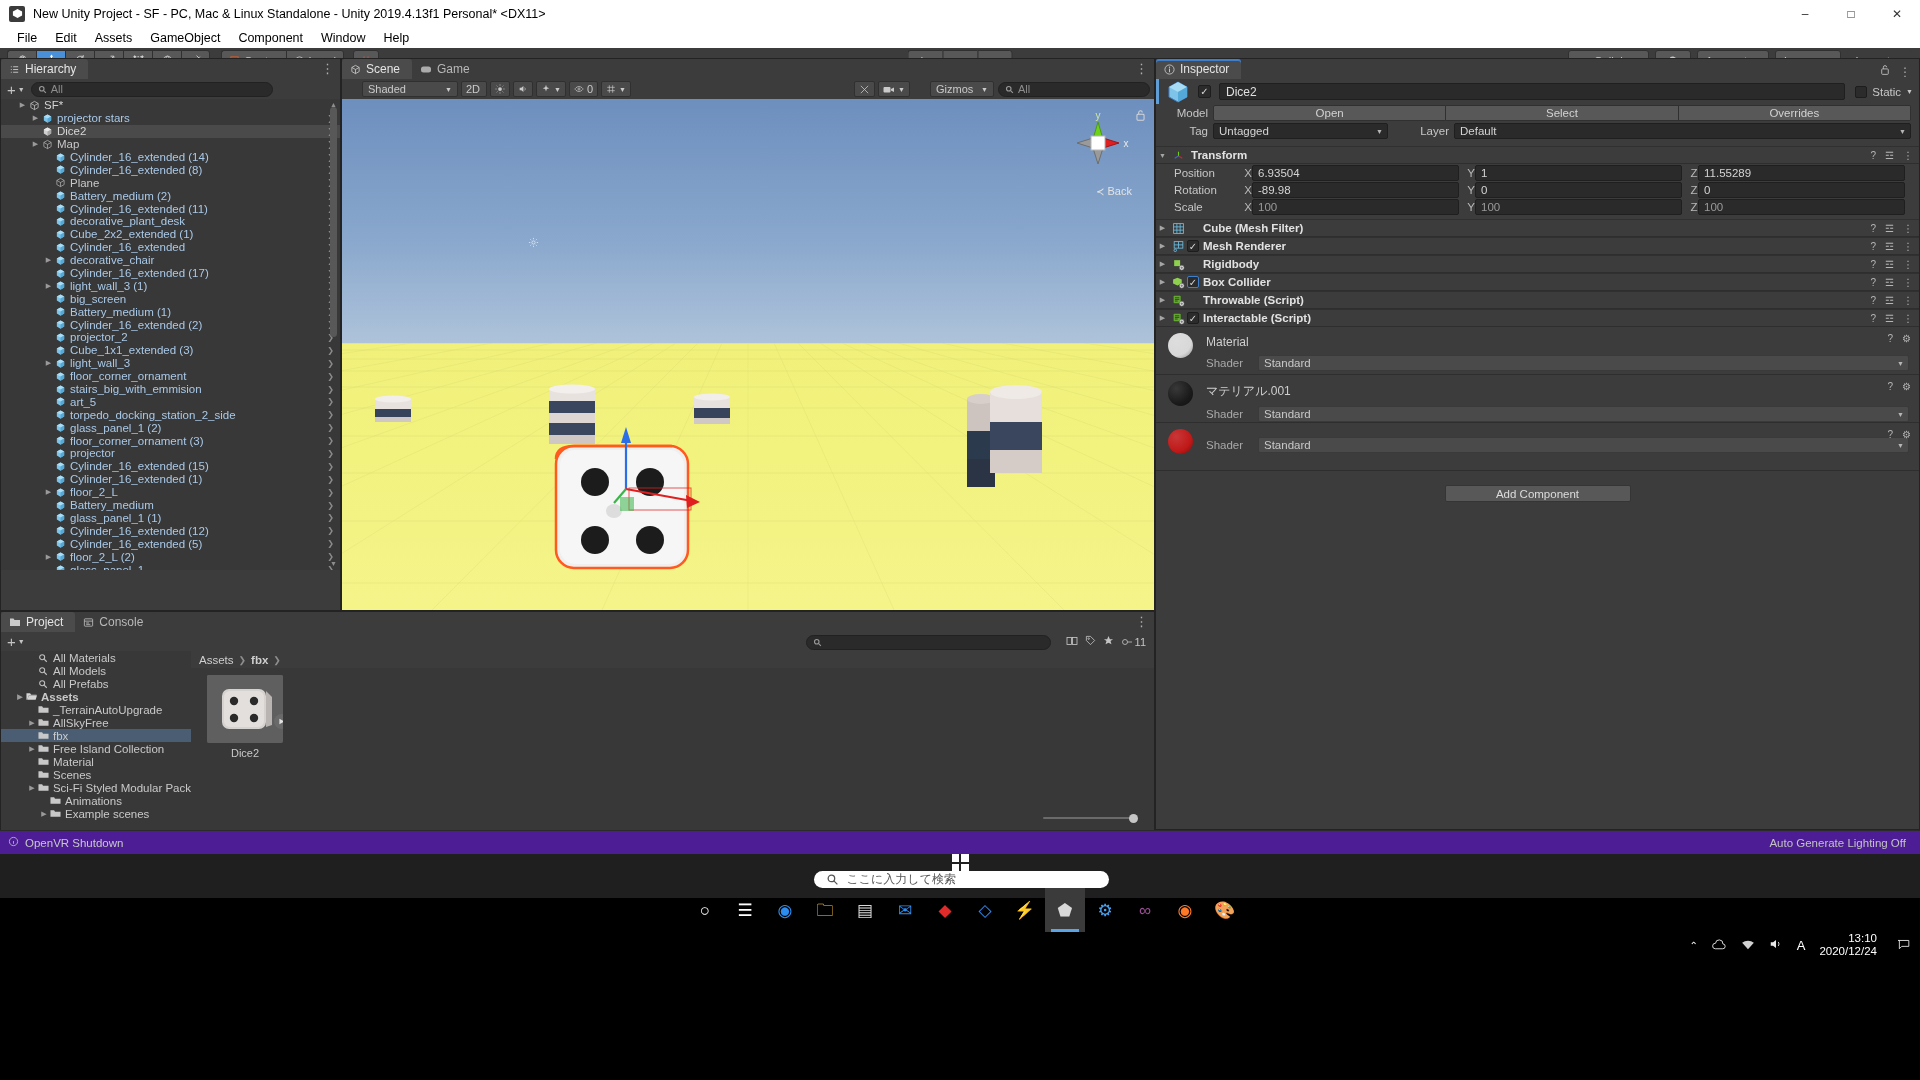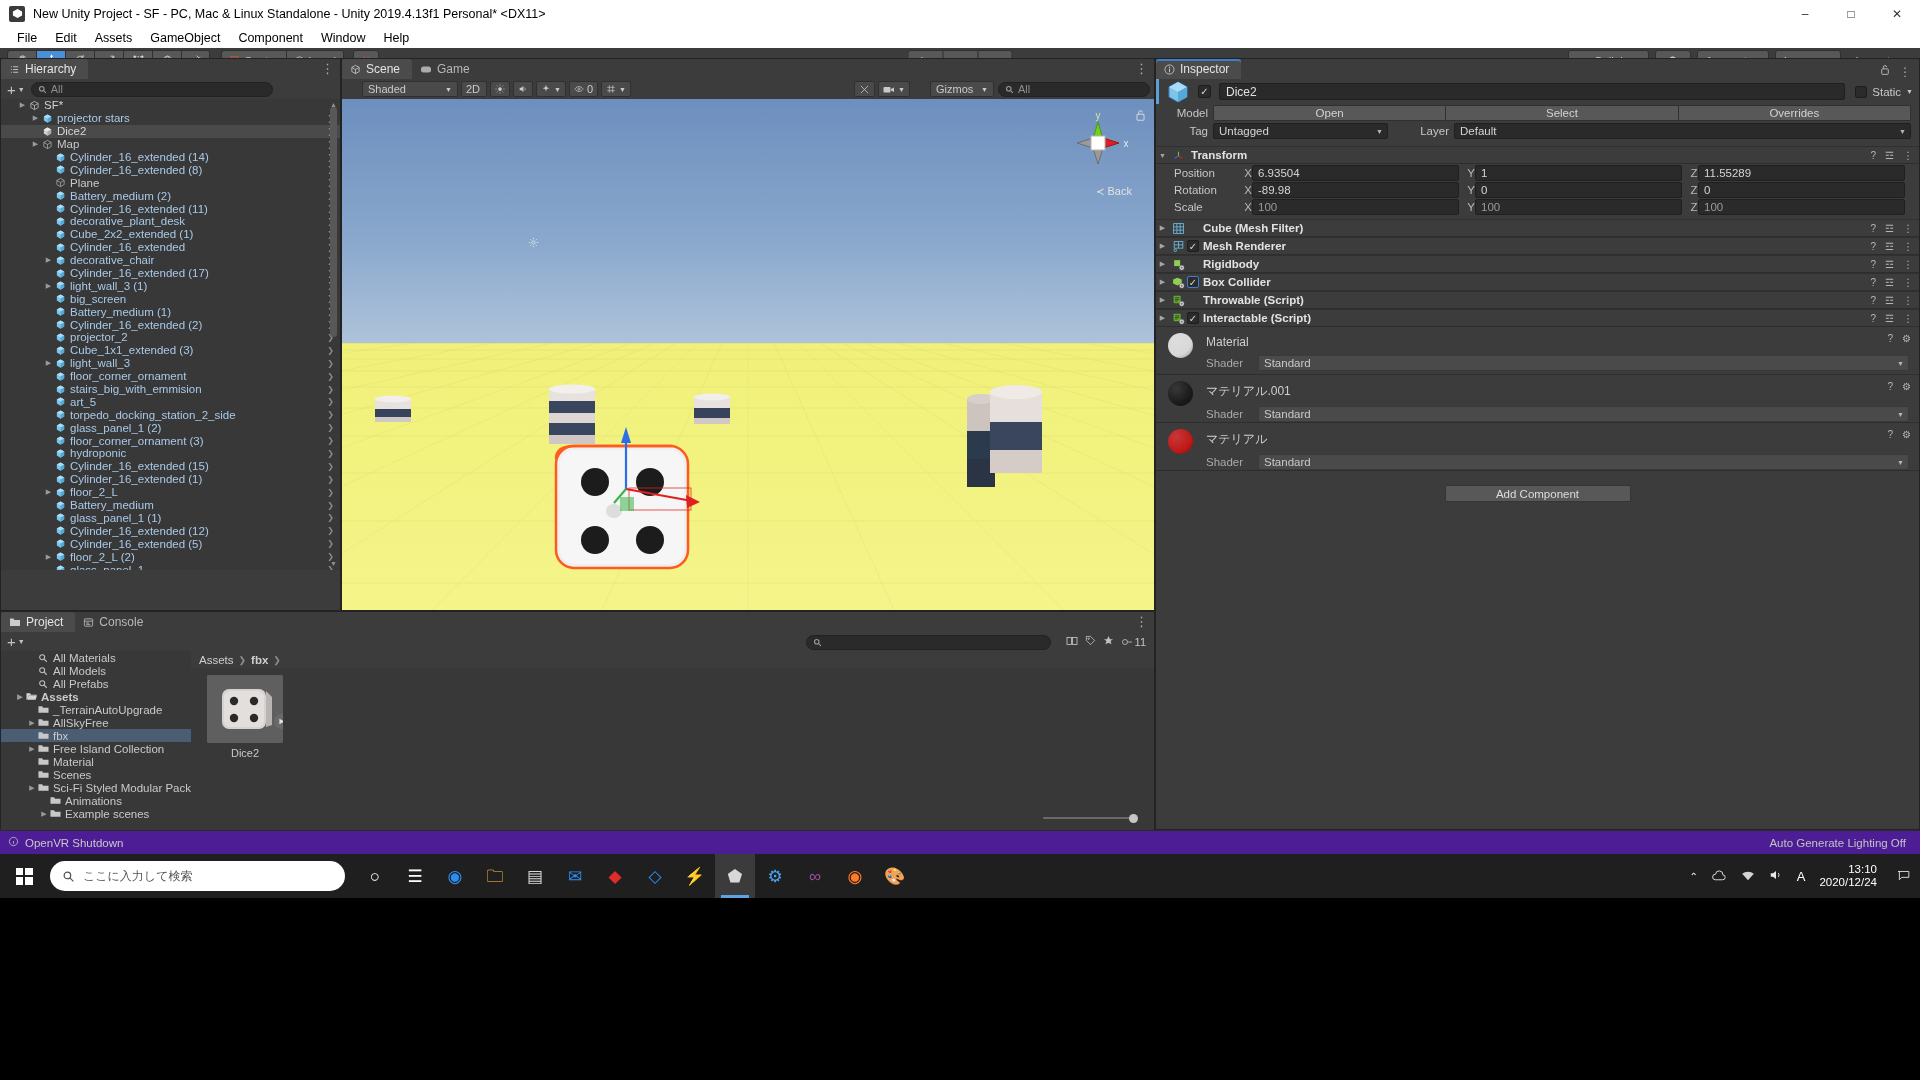--- a/index.html
+++ b/index.html
@@ -225,21 +225,21 @@
   .zoomslider { position:absolute; right:16px; bottom:6px; width:95px; height:12px; display:flex; align-items:center; }
 
   
   .statusbar { position:absolute; left:0; top:830px; width:1920px; height:24px;
                background:#4c1d95; border-top:1px solid #2b2b2b; display:flex; align-items:center; }
   .status-left { display:flex; align-items:center; gap:6px; padding-left:8px; color:#c8c8c8; font-size:11.5px; }
   .status-right { margin-left:auto; padding-right:14px; color:#c2c2c2; font-size:11.5px; }
 
   
   .taskbar { position:absolute; left:0; top:854px; width:1920px; height:226px; background:#000; }
-  .tb-inner { position:absolute; left:0; top:0; width:1920px; height:44px; background:#1f1f1f; display:flex; align-items:center; }
+  .tb-inner { position:absolute; left:0; top:0; width:1920px; height:44px; background:#1f1f1f; display:flex; align-items:center;flex-direction:column; }
   .start { width:48px; height:44px; display:flex; align-items:center; justify-content:center; }
   .winlogo { width:17px; height:17px; display:grid; grid-template-columns:1fr 1fr; grid-template-rows:1fr 1fr; gap:2px; }
   .winlogo i { background:#fff; display:block; }
   .tb-search {
     width:295px; height:30px; background:#fff; border-radius:15px; margin-left:2px;
     display:flex; align-items:center; gap:8px; padding-left:12px; color:#555; font-size:12px;
   }
   .tb-icons { display:flex; align-items:center; gap:0; margin-left:10px; }
   .tb-ico { width:40px; height:44px; display:flex; align-items:center; justify-content:center; position:relative; }
   .tb-ico.active { background:#3b3b3b; }
@@ -754,21 +754,21 @@
         <div class="hrow">
           <span style="width:42px"></span>
           <span class="harrow"></span>
           <span class="hicon">
             <svg width="11" height="11" viewBox="0 0 24 24">
               <polygon points="12,3 20,7.5 20,16.5 12,21 4,16.5 4,7.5" fill="#7ec4e8"></polygon>
               <polygon points="12,3 20,7.5 12,12 4,7.5" fill="#a9ddf6"></polygon>
               <polygon points="12,12 20,7.5 20,16.5 12,21" fill="#55a9d8"></polygon>
             </svg>
           </span>
-          <span>hydroponic</span>
+          <span>projector</span>
           <span class="hexp">❯</span>
         </div>
         <div class="hrow">
           <span style="width:42px"></span>
           <span class="harrow"></span>
           <span class="hicon">
             <svg width="11" height="11" viewBox="0 0 24 24">
               <polygon points="12,3 20,7.5 20,16.5 12,21 4,16.5 4,7.5" fill="#7ec4e8"></polygon>
               <polygon points="12,3 20,7.5 12,12 4,7.5" fill="#a9ddf6"></polygon>
               <polygon points="12,12 20,7.5 20,16.5 12,21" fill="#55a9d8"></polygon>
@@ -1352,21 +1352,20 @@
                 <span class="caret">▼</span>
               </span>
             </div>
             <div style="position:absolute;right:8px;top:6px;display:flex;gap:9px;color:#b5b5b5;font-size:10px">
               <span>?</span>
               <span>⚙</span>
             </div>
           </div>
           <div class="matblock" style="padding: 8px 0px; border-bottom: 1px solid rgb(46, 46, 46); position: relative; height: 48px;">
             <div class="matsphere" style="top:6px;background:radial-gradient(circle at 33% 30%, #ffffff22, #c01818 62%, #00000066);background-color:#c01818"></div>
-            <div style="margin-left:50px;font-size:12px;color:#cfcfcf">マテリアル</div>
             <div style="display:flex;align-items:center;margin-left:50px;margin-top:6px">
               <span style="width:52px;font-size:11.5px;color:#a9a9a9">Shader</span>
               <span class="fld" style="flex:1;margin-right:10px;background:#4a4a4a;border-color:#3a3a3a;color:#c8c8c8">
                 <span>Standard</span>
                 <span class="caret">▼</span>
               </span>
             </div>
             <div style="position:absolute;right:8px;top:6px;display:flex;gap:9px;color:#b5b5b5;font-size:10px">
               <span>?</span>
               <span>⚙</span>

